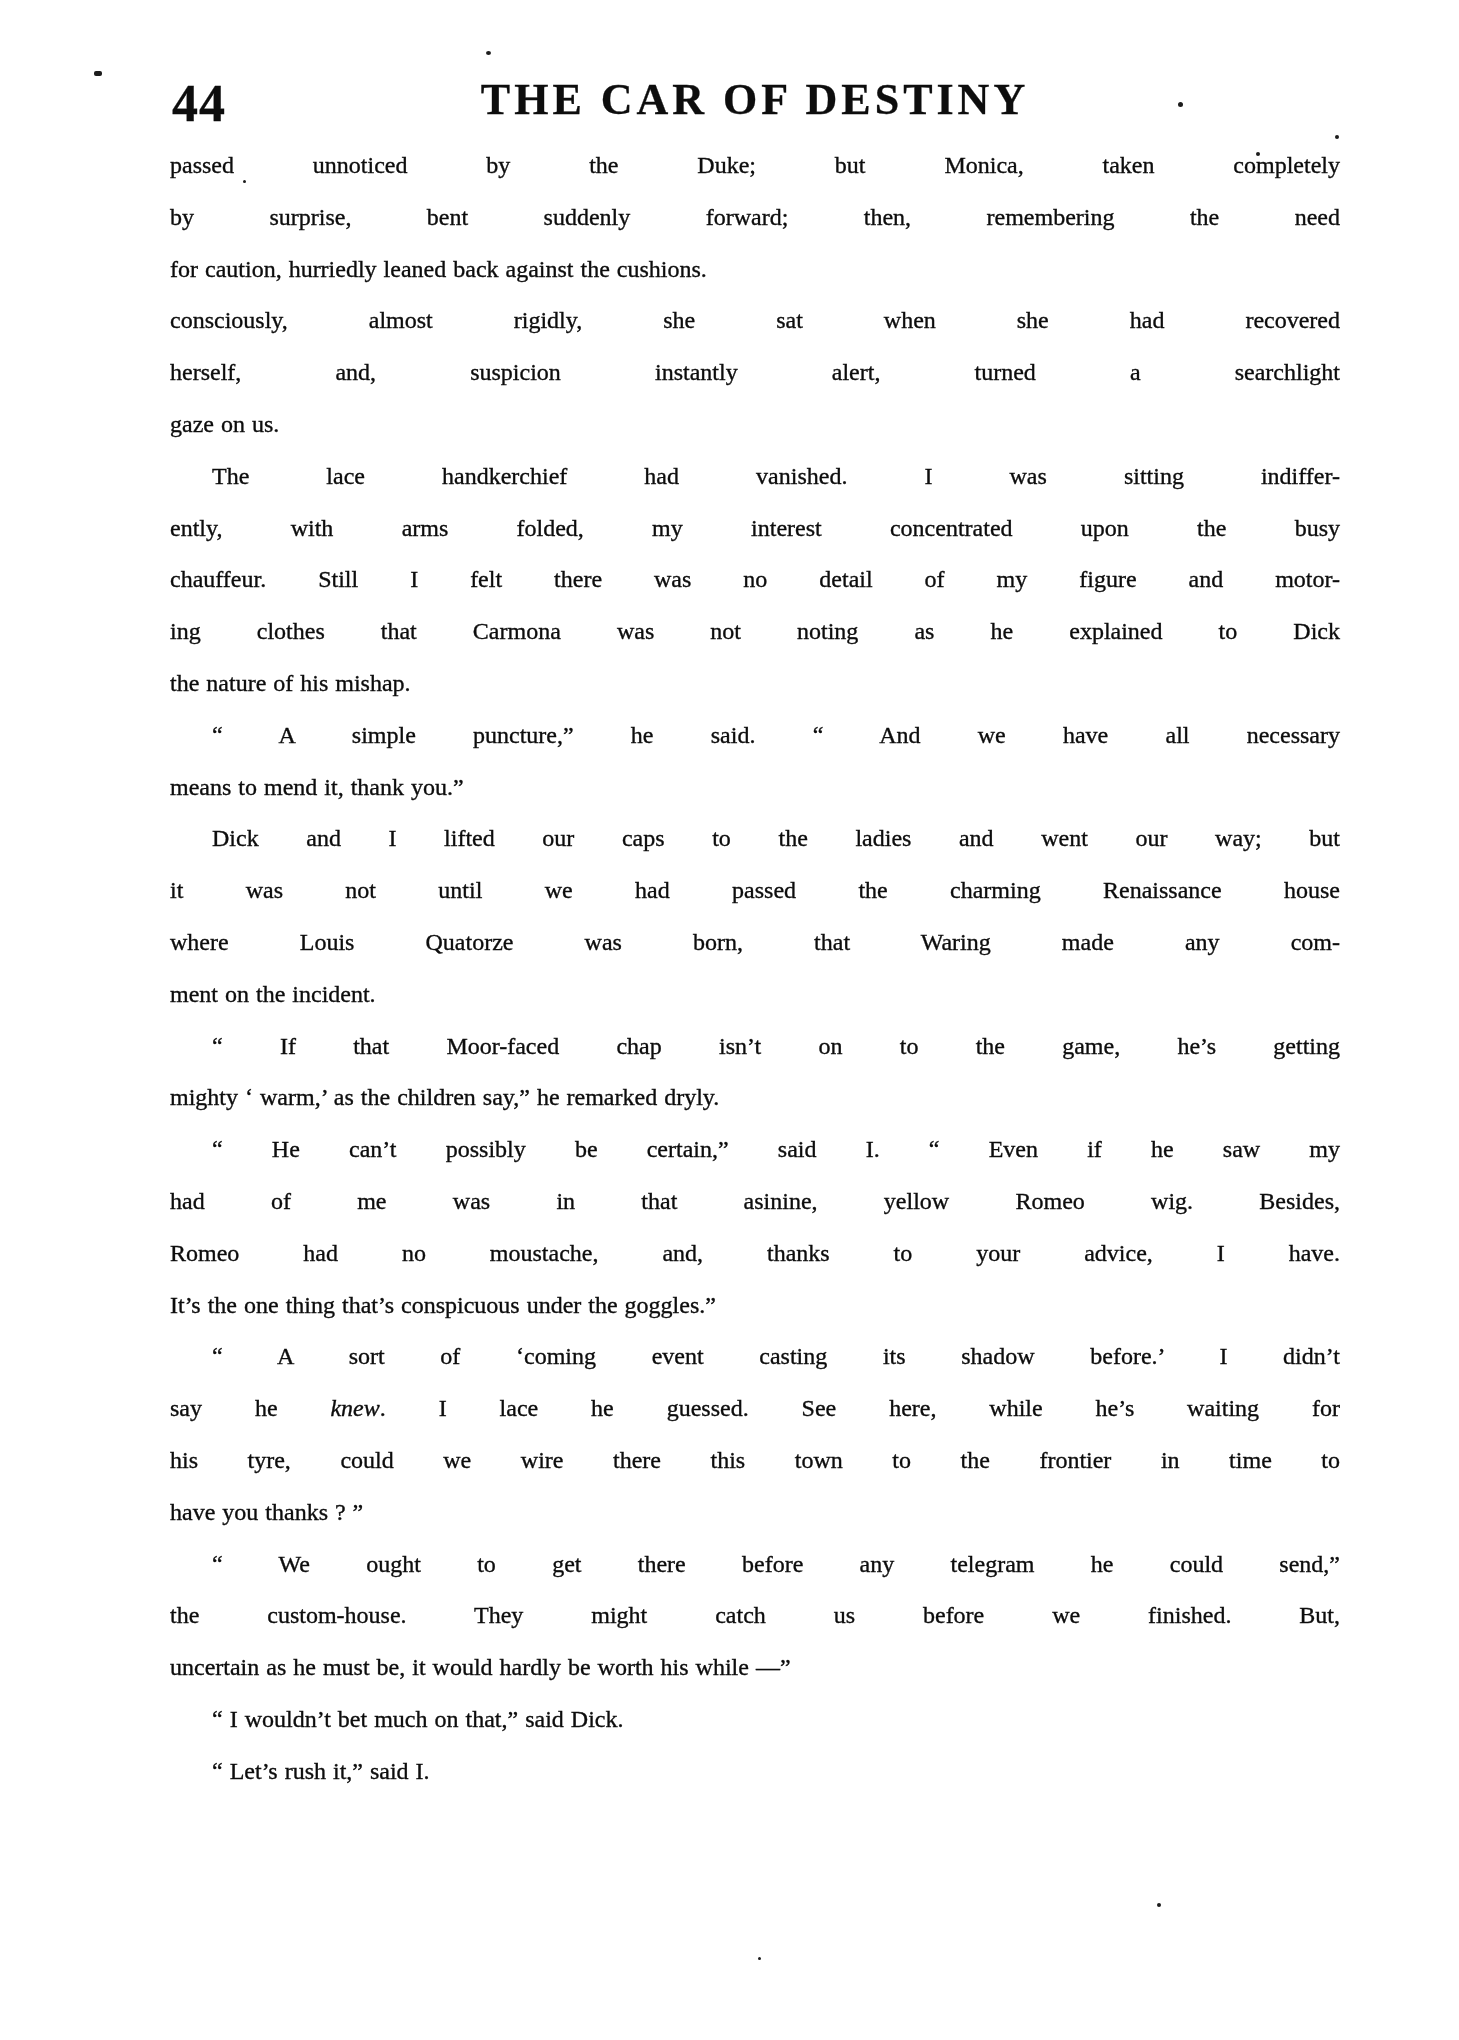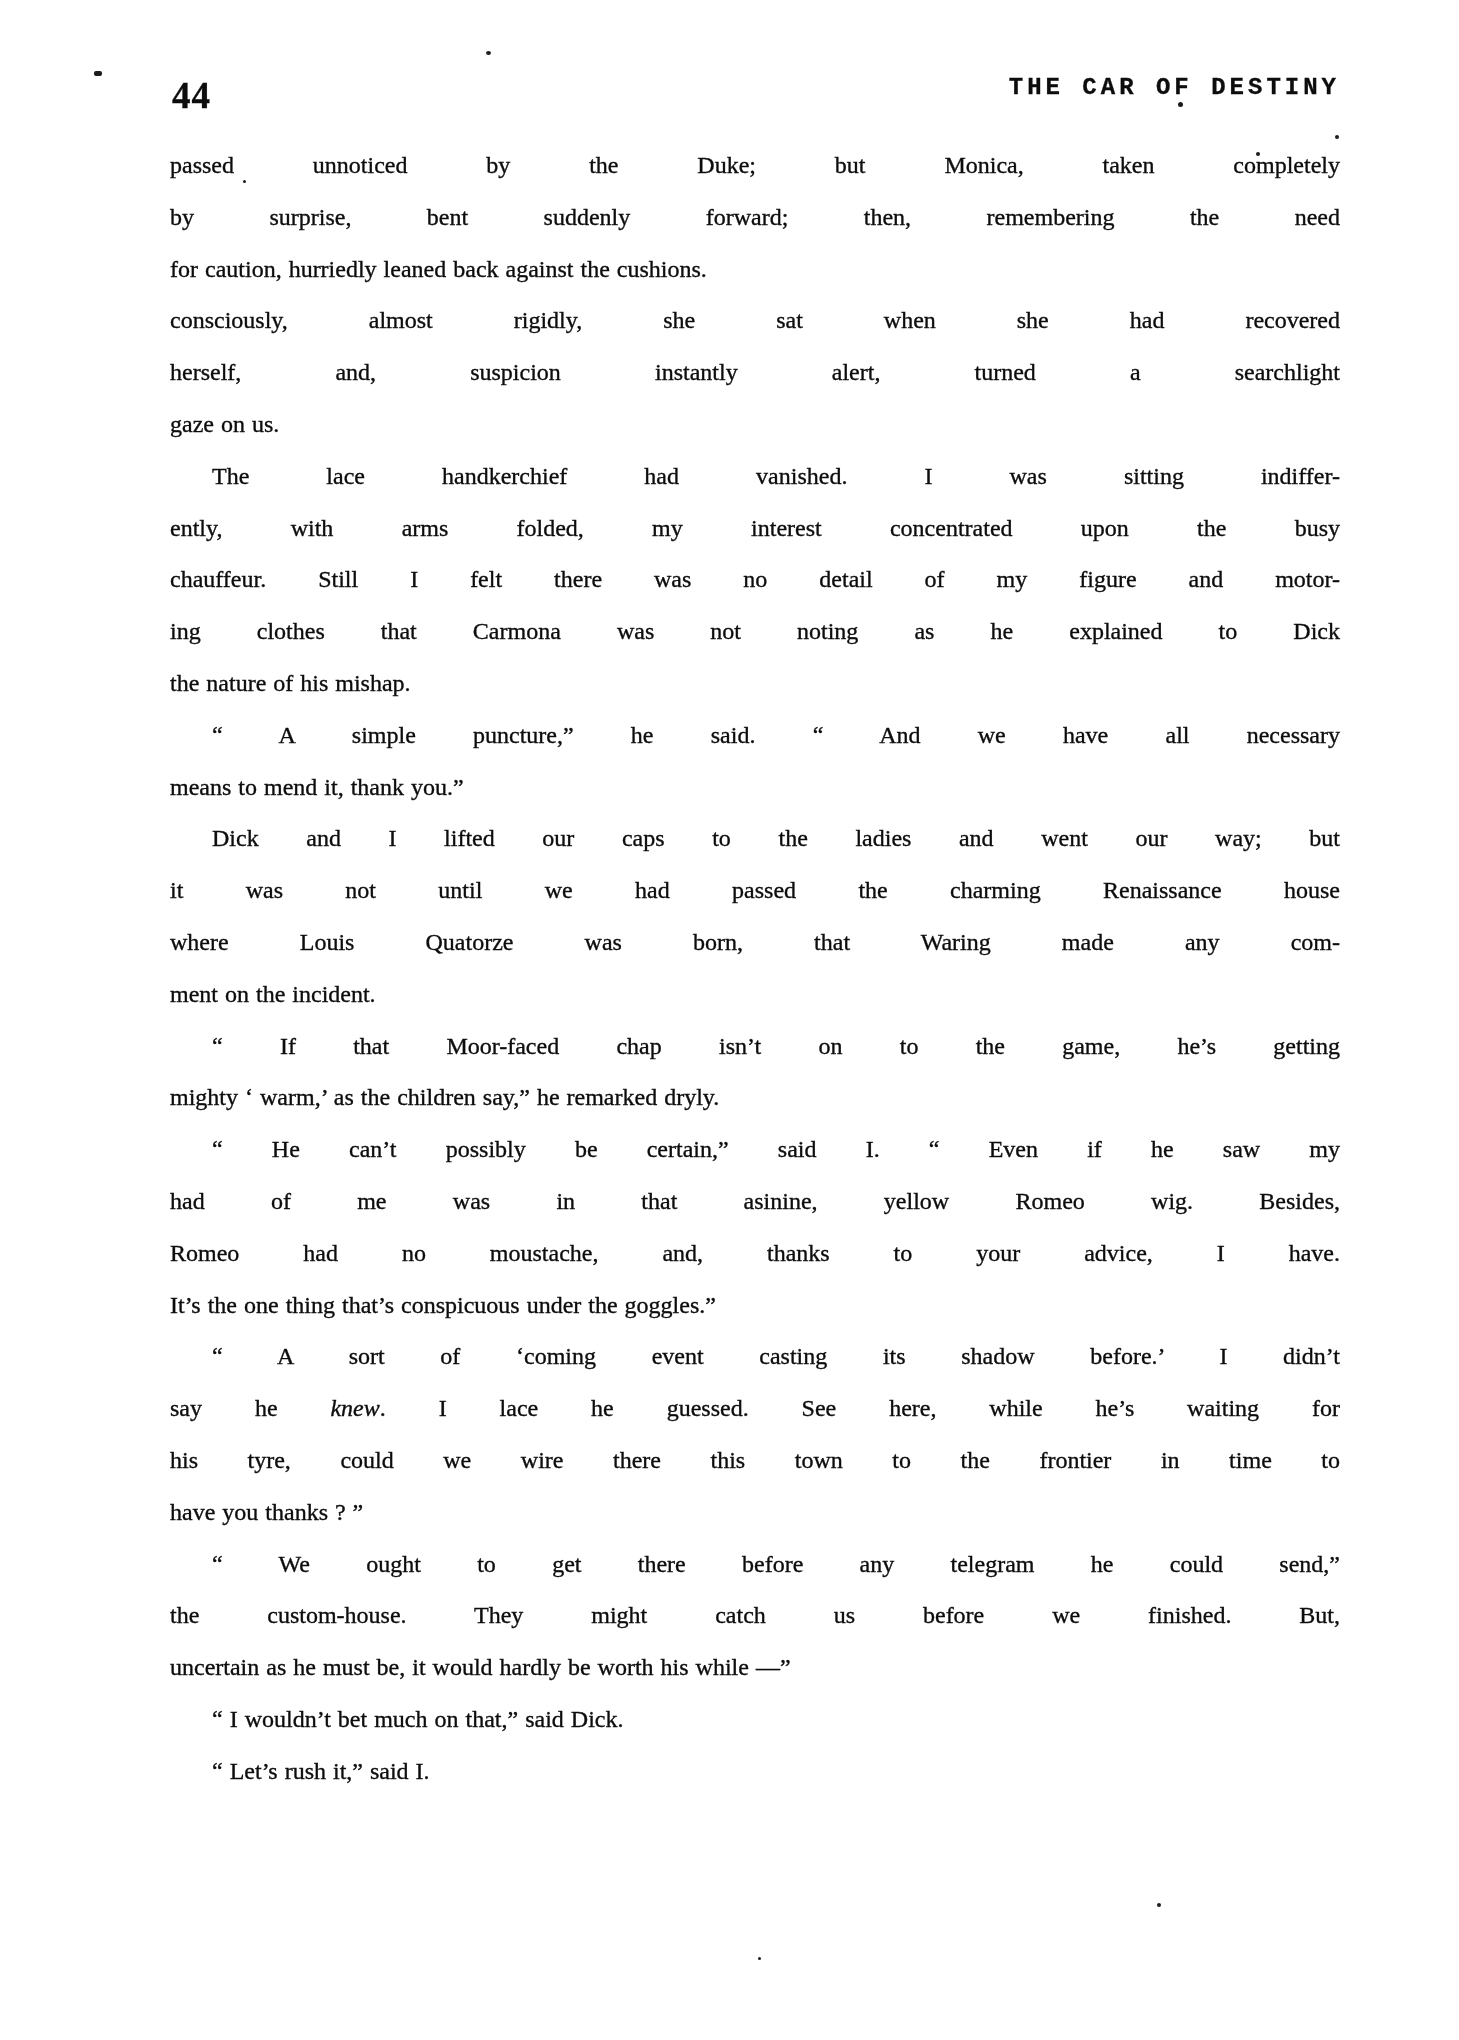--- a/index.html
+++ b/index.html
@@ -19,35 +19,34 @@
     position: absolute;
     left: 170px;
     top: 74px;
     width: 1170px;
     height: 54px;
   }
   .page-number {
     position: absolute;
     left: 2px;
     top: 0;
-    font-size: 37px;
+    font-size: 52px;
     font-weight: bold;
     letter-spacing: 1px;
     -webkit-text-stroke: 0.3px #0d0d0d;
   }
   .head-title {
     position: absolute;
     left: 0;
     top: 0;
     width: 100%;
-    text-align: right;
-    font-size: 24px;
+    text-align: center;
+    font-size: 44px;
     font-weight: bold;
     letter-spacing: 4px;
-    font-family: Liberation Mono, monospace;
     -webkit-text-stroke: 0.3px #0d0d0d;
   }
   .text-block {
     position: absolute;
     left: 170px;
     top: 140px;
     width: 1170px;
   }
   .line {
     font-size: 24px;

